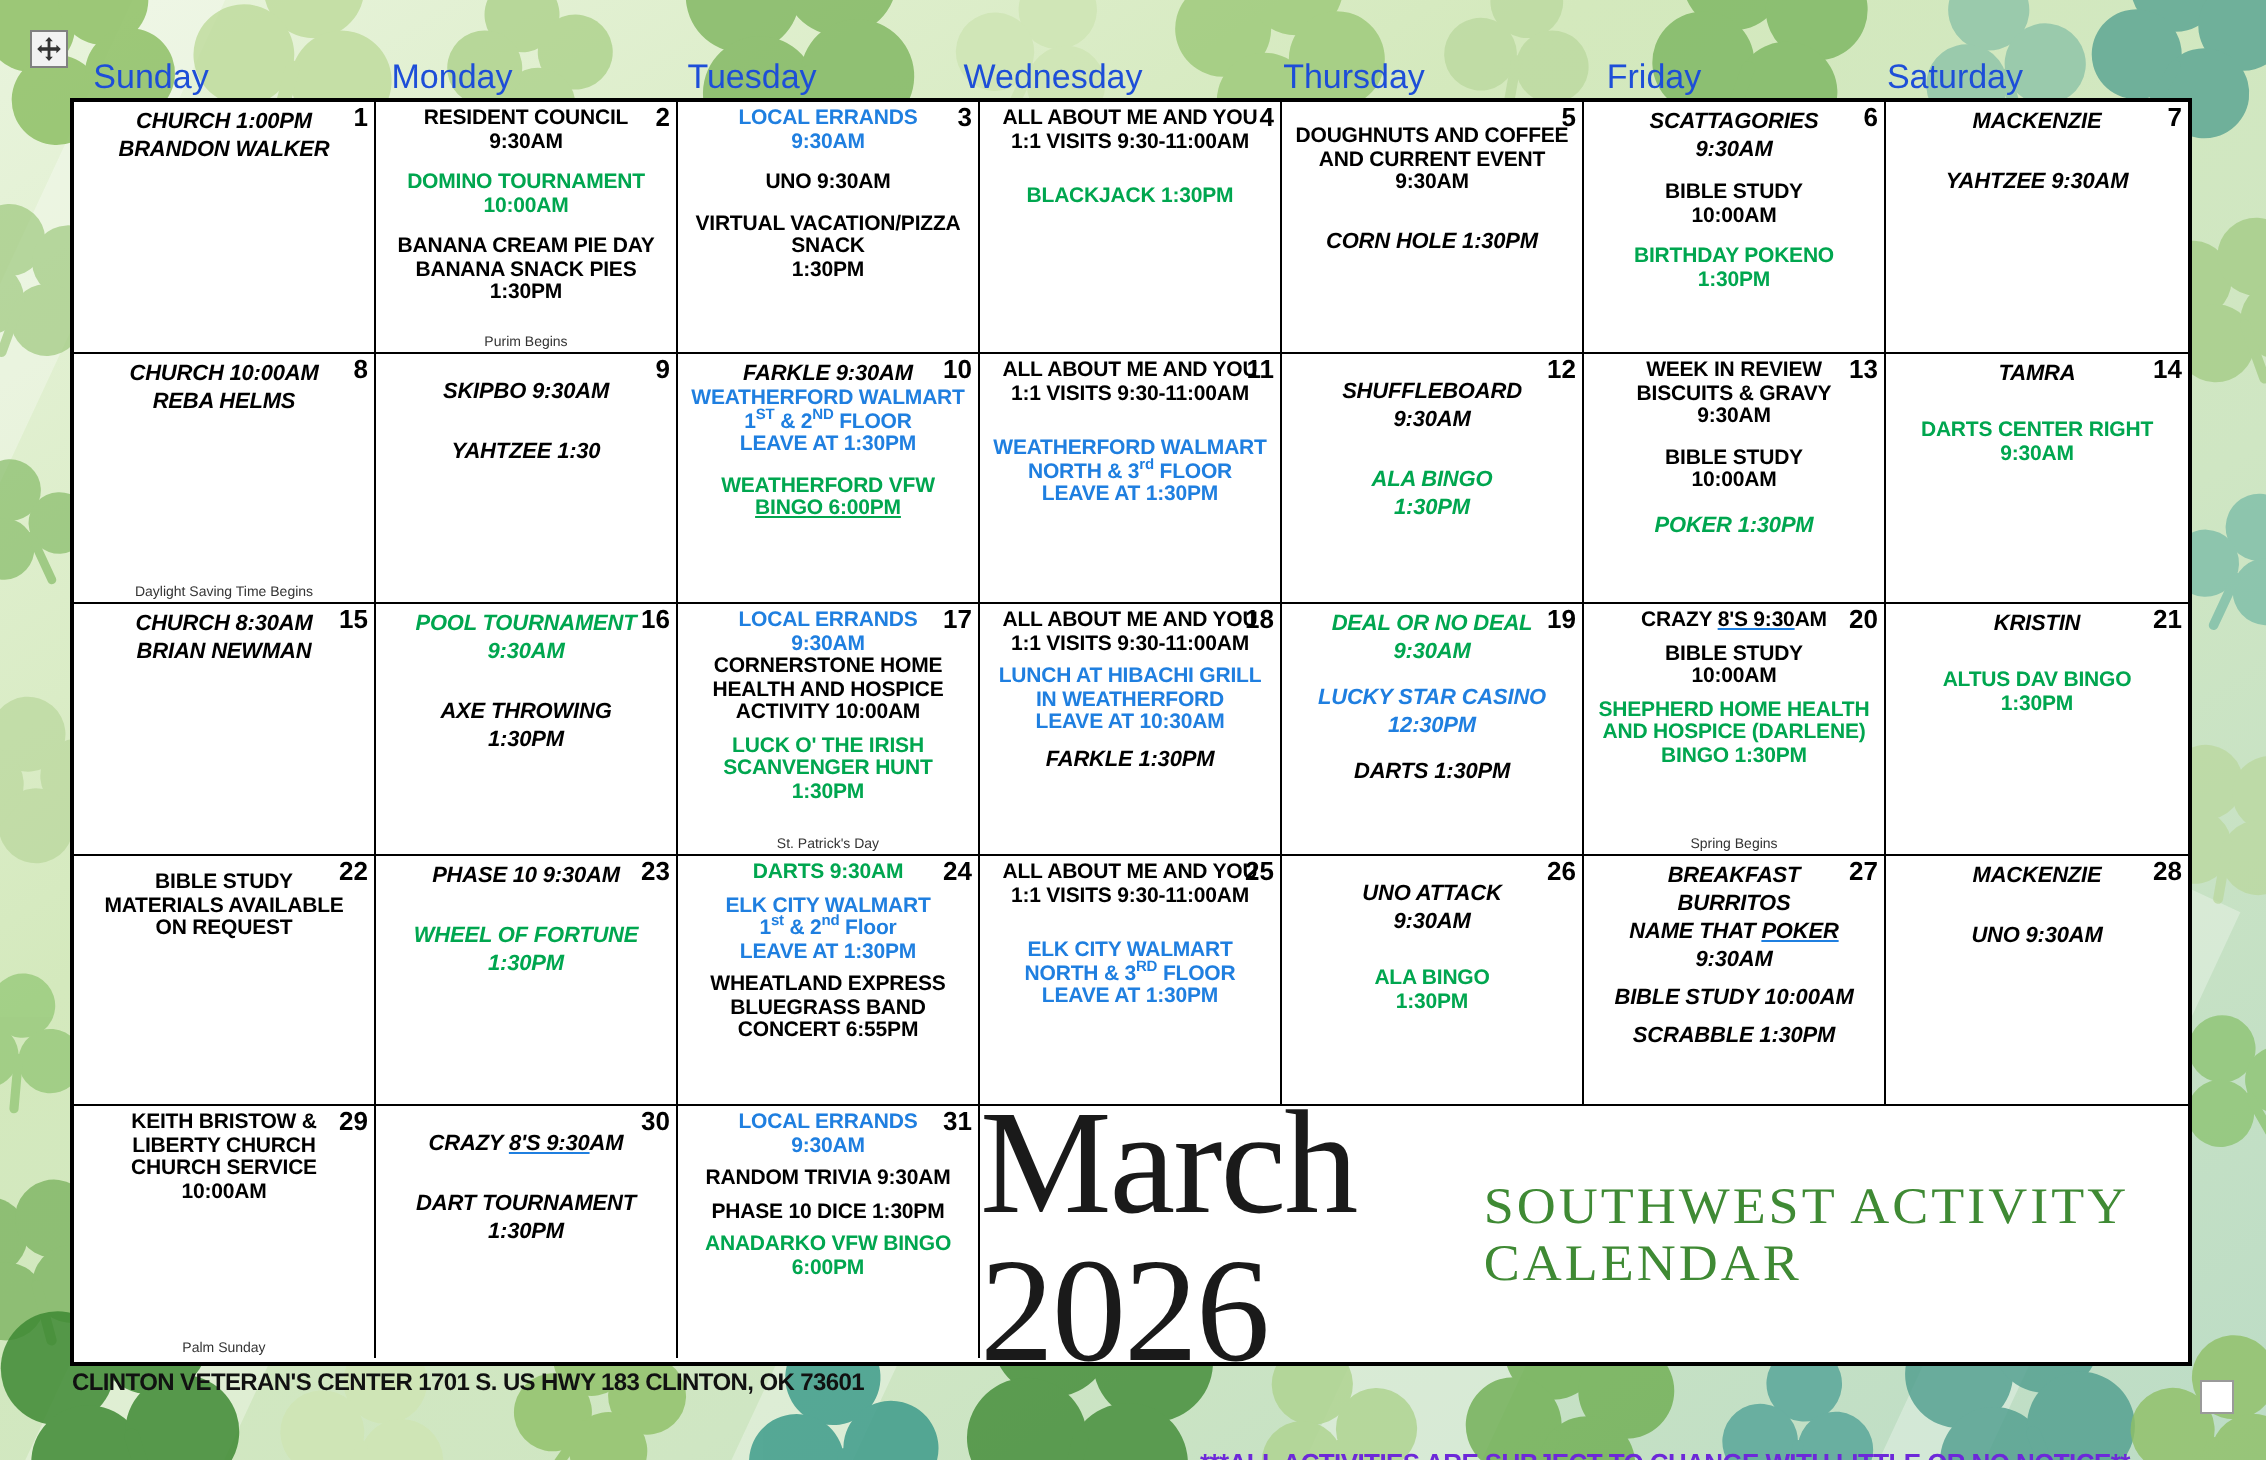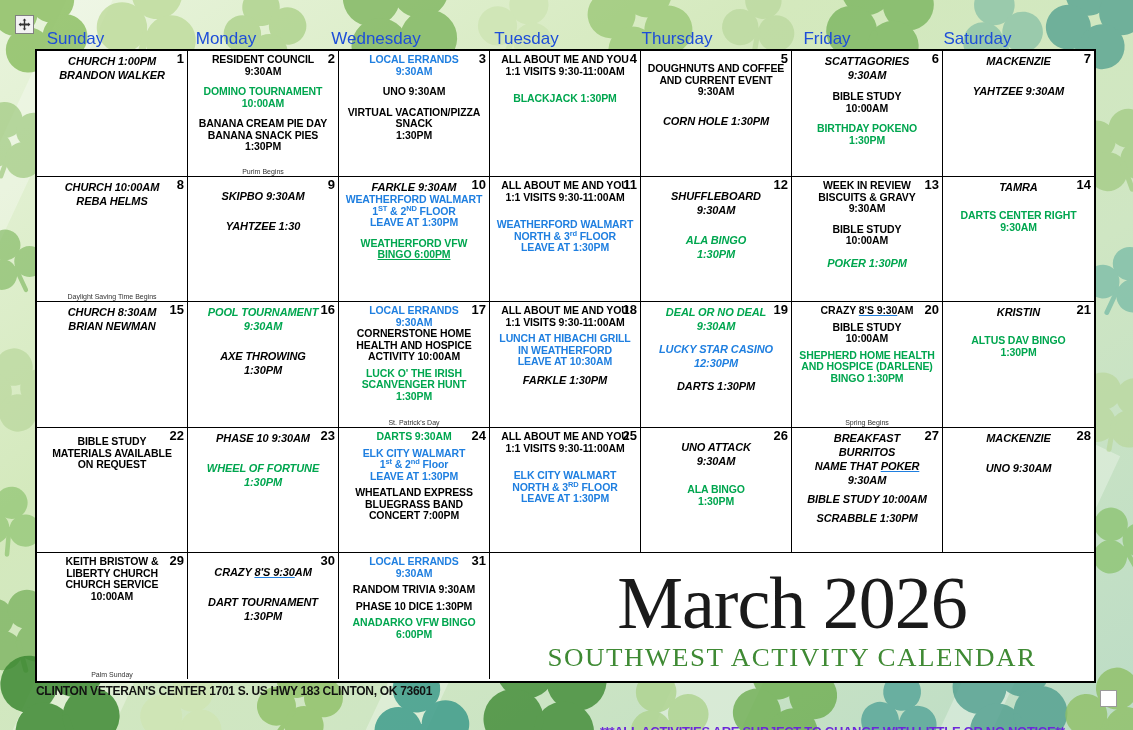--- a/index.html
+++ b/index.html
@@ -74,21 +74,21 @@
     position:absolute;bottom:1px;left:0;width:100%;
     font-size:7px;color:#333;text-align:center;
     font-weight:normal;letter-spacing:0;
   }
   sup{font-size:7.5px;vertical-align:super;line-height:0;}
 
   
   #titleblock{
     grid-column:4 / span 4;grid-row:5;
     background:#fff;border:none;
-    display:flex;flex-direction:column;
+    display:flex;flex-direction:row;
     align-items:center;justify-content:center;
     position:relative;overflow:visible;
   }
   #month-title{
     font-family:"Liberation Serif", serif;
     font-size:74px;line-height:74px;color:#1a1a1a;
     letter-spacing:-1px;margin-top:6px;
   }
   #sub-title{
     font-family:"Liberation Serif", serif;
@@ -199,22 +199,22 @@
       <use href="#clover3" transform="translate(900,712) scale(1.35) rotate(6)" fill="#5aa79a" opacity="0.85"></use>
       <use href="#clover" transform="translate(1010,700) scale(1.8) rotate(-22)" fill="#4f9e8e" opacity="0.8"></use>
       <use href="#clover3" transform="translate(1110,710) scale(1.5) rotate(18)" fill="#8fc066" opacity="0.8"></use>
     </g>
   </svg>
 </div>
 
 <div id="dow">
   <div class="dow-cell">Sunday</div>
   <div class="dow-cell">Monday</div>
+  <div class="dow-cell">Tuesday</div>
   <div class="dow-cell">Wednesday</div>
-  <div class="dow-cell">Tuesday</div>
   <div class="dow-cell">Thursday</div>
   <div class="dow-cell">Friday</div>
   <div class="dow-cell">Saturday</div>
 </div>
 
 <div id="grid">
     <div class="cell">
       <div class="daynum">1</div>
       <div>
         <div class="ev big">CHURCH 1:00PM</div>
@@ -465,21 +465,21 @@
       <div class="daynum">24</div>
       <div>
         <div class="ev green">DARTS 9:30AM</div>
         <div class="gap sm"></div>
         <div class="ev blue">ELK CITY WALMART</div>
         <div class="ev blue">1<sup>st</sup> &amp; 2<sup>nd</sup> Floor</div>
         <div class="ev blue">LEAVE AT 1:30PM</div>
         <div class="gap sm"></div>
         <div class="ev">WHEATLAND EXPRESS</div>
         <div class="ev">BLUEGRASS BAND</div>
-        <div class="ev">CONCERT 7:00PM</div>
+        <div class="ev">CONCERT 6:55PM</div>
       </div>
     </div>
     <div class="cell">
       <div class="daynum">25</div>
       <div>
         <div class="ev">ALL ABOUT ME AND YOU</div>
         <div class="ev">1:1 VISITS 9:30-11:00AM</div>
         <div class="gap lg"></div>
         <div class="ev blue">ELK CITY WALMART</div>
         <div class="ev blue">NORTH &amp; 3<sup>RD</sup> FLOOR</div>

